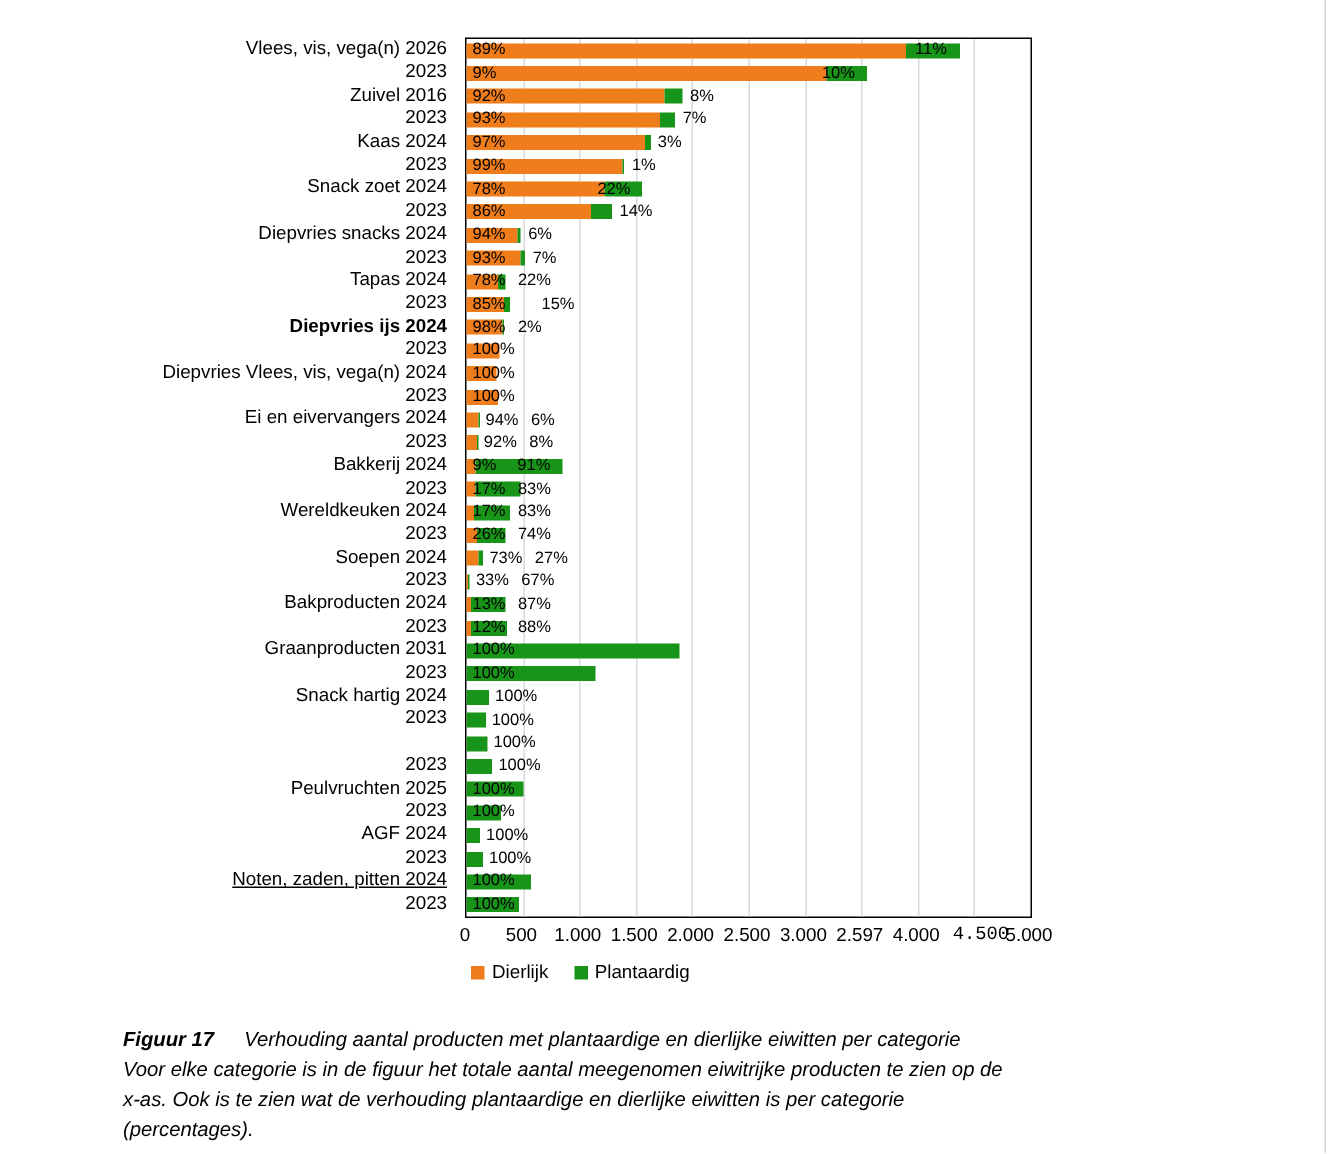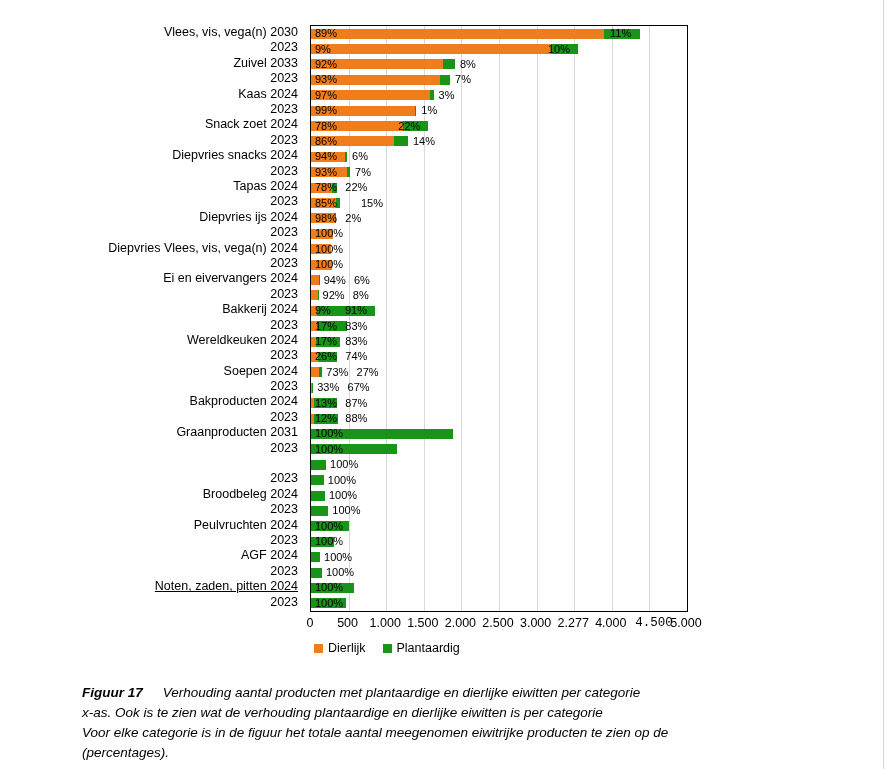--- a/index.html
+++ b/index.html
@@ -40,52 +40,52 @@
     font-size:13.5px;font-style:italic;line-height:20px;
   }
   .fig-label{font-weight:bold;margin-right:20px;}
   .page-edge{position:absolute;left:883px;top:0;width:1px;height:769px;background:#d6d6d6;}
 </style>
 </head>
 <body>
 
 <div class="chart">
   <div class="ylabels" id="ylabels">
-      <div class="ylabel" style="top: 0px; height: 15.3947px; line-height: 15.3947px;">Vlees, vis, vega(n) 2030</div>
+      <div class="ylabel" style="top: 0px; height: 15.3947px; line-height: 15.3947px;">Vlees, vis, vega(n) 2026</div>
       <div class="ylabel" style="top: 15.3947px; height: 15.3947px; line-height: 15.3947px;">2023</div>
-      <div class="ylabel" style="top: 30.7895px; height: 15.3947px; line-height: 15.3947px;">Zuivel 2033</div>
+      <div class="ylabel" style="top: 30.7895px; height: 15.3947px; line-height: 15.3947px;">Zuivel 2016</div>
       <div class="ylabel" style="top: 46.1842px; height: 15.3947px; line-height: 15.3947px;">2023</div>
       <div class="ylabel" style="top: 61.5789px; height: 15.3947px; line-height: 15.3947px;">Kaas 2024</div>
       <div class="ylabel" style="top: 76.9737px; height: 15.3947px; line-height: 15.3947px;">2023</div>
       <div class="ylabel" style="top: 92.3684px; height: 15.3947px; line-height: 15.3947px;">Snack zoet 2024</div>
       <div class="ylabel" style="top: 107.763px; height: 15.3947px; line-height: 15.3947px;">2023</div>
       <div class="ylabel" style="top: 123.158px; height: 15.3947px; line-height: 15.3947px;">Diepvries snacks 2024</div>
       <div class="ylabel" style="top: 138.553px; height: 15.3947px; line-height: 15.3947px;">2023</div>
       <div class="ylabel" style="top: 153.947px; height: 15.3947px; line-height: 15.3947px;">Tapas 2024</div>
       <div class="ylabel" style="top: 169.342px; height: 15.3947px; line-height: 15.3947px;">2023</div>
-      <div class="ylabel" style="top: 184.737px; height: 15.3947px; line-height: 15.3947px;">Diepvries ijs 2024</div>
+      <div class="ylabel" style="top: 184.737px; height: 15.3947px; line-height: 15.3947px; font-weight: bold;">Diepvries ijs 2024</div>
       <div class="ylabel" style="top: 200.132px; height: 15.3947px; line-height: 15.3947px;">2023</div>
       <div class="ylabel" style="top: 215.526px; height: 15.3947px; line-height: 15.3947px;">Diepvries Vlees, vis, vega(n) 2024</div>
       <div class="ylabel" style="top: 230.921px; height: 15.3947px; line-height: 15.3947px;">2023</div>
       <div class="ylabel" style="top: 246.316px; height: 15.3947px; line-height: 15.3947px;">Ei en eivervangers 2024</div>
       <div class="ylabel" style="top: 261.711px; height: 15.3947px; line-height: 15.3947px;">2023</div>
       <div class="ylabel" style="top: 277.105px; height: 15.3947px; line-height: 15.3947px;">Bakkerij 2024</div>
       <div class="ylabel" style="top: 292.5px; height: 15.3947px; line-height: 15.3947px;">2023</div>
       <div class="ylabel" style="top: 307.895px; height: 15.3947px; line-height: 15.3947px;">Wereldkeuken 2024</div>
       <div class="ylabel" style="top: 323.289px; height: 15.3947px; line-height: 15.3947px;">2023</div>
       <div class="ylabel" style="top: 338.684px; height: 15.3947px; line-height: 15.3947px;">Soepen 2024</div>
       <div class="ylabel" style="top: 354.079px; height: 15.3947px; line-height: 15.3947px;">2023</div>
       <div class="ylabel" style="top: 369.474px; height: 15.3947px; line-height: 15.3947px;">Bakproducten 2024</div>
       <div class="ylabel" style="top: 384.868px; height: 15.3947px; line-height: 15.3947px;">2023</div>
       <div class="ylabel" style="top: 400.263px; height: 15.3947px; line-height: 15.3947px;">Graanproducten 2031</div>
       <div class="ylabel" style="top: 415.658px; height: 15.3947px; line-height: 15.3947px;">2023</div>
+      <div class="ylabel" style="top: 431.053px; height: 15.3947px; line-height: 15.3947px;">Snack hartig 2024</div>
       <div class="ylabel" style="top: 446.447px; height: 15.3947px; line-height: 15.3947px;">2023</div>
-      <div class="ylabel" style="top: 461.842px; height: 15.3947px; line-height: 15.3947px;">Broodbeleg 2024</div>
       <div class="ylabel" style="top: 477.237px; height: 15.3947px; line-height: 15.3947px;">2023</div>
-      <div class="ylabel" style="top: 492.632px; height: 15.3947px; line-height: 15.3947px;">Peulvruchten 2024</div>
+      <div class="ylabel" style="top: 492.632px; height: 15.3947px; line-height: 15.3947px;">Peulvruchten 2025</div>
       <div class="ylabel" style="top: 508.026px; height: 15.3947px; line-height: 15.3947px;">2023</div>
       <div class="ylabel" style="top: 523.421px; height: 15.3947px; line-height: 15.3947px;">AGF 2024</div>
       <div class="ylabel" style="top: 538.816px; height: 15.3947px; line-height: 15.3947px;">2023</div>
       <div class="ylabel" style="top: 554.211px; height: 15.3947px; line-height: 15.3947px; text-decoration: underline;">Noten, zaden, pitten 2024</div>
       <div class="ylabel" style="top: 569.605px; height: 15.3947px; line-height: 15.3947px;">2023</div>
     </div>
   <div class="plot" id="plot">
       <div class="gridline" style="left: 37.6px; background: rgb(217, 217, 217);"></div>
       <div class="gridline" style="left: 75.2px; background: rgb(217, 217, 217);"></div>
       <div class="gridline" style="left: 112.8px; background: rgb(217, 217, 217);"></div>
@@ -295,39 +295,39 @@
       </div>
     </div>
   <div class="xlabels" id="xlabels">
       <div class="xlabel" style="left: 310px;">0</div>
       <div class="xlabel" style="left: 347.6px;">500</div>
       <div class="xlabel" style="left: 385.2px;">1.000</div>
       <div class="xlabel" style="left: 422.8px;">1.500</div>
       <div class="xlabel" style="left: 460.4px;">2.000</div>
       <div class="xlabel" style="left: 498px;">2.500</div>
       <div class="xlabel" style="left: 535.6px;">3.000</div>
-      <div class="xlabel" style="left: 573.2px;">2.277</div>
+      <div class="xlabel" style="left: 573.2px;">2.597</div>
       <div class="xlabel" style="left: 610.8px;">4.000</div>
       <div class="xlabel" style="left: 654px; font-family: Liberation Mono, monospace;">4.500</div>
       <div class="xlabel" style="left: 686px;">5.000</div>
     </div>
   <div class="legend" id="legend">
       <span class="legend-item">
         <span class="legend-swatch" style="background: rgb(239, 125, 27);"></span>
         <span>Dierlijk</span>
       </span>
       <span class="legend-item">
         <span class="legend-swatch" style="background: rgb(24, 148, 24);"></span>
         <span>Plantaardig</span>
       </span>
     </div>
 </div>
 
 <div class="caption">
   <div>
     <span class="fig-label">Figuur 17</span><span>Verhouding aantal producten met plantaardige en dierlijke eiwitten per categorie</span>
   </div>
+  <div>Voor elke categorie is in de figuur het totale aantal meegenomen eiwitrijke producten te zien op de</div>
   <div>x-as. Ook is te zien wat de verhouding plantaardige en dierlijke eiwitten is per categorie</div>
-  <div>Voor elke categorie is in de figuur het totale aantal meegenomen eiwitrijke producten te zien op de</div>
   <div>(percentages).</div>
 </div>
 
 <div class="page-edge"></div>
 
 </body></html>

